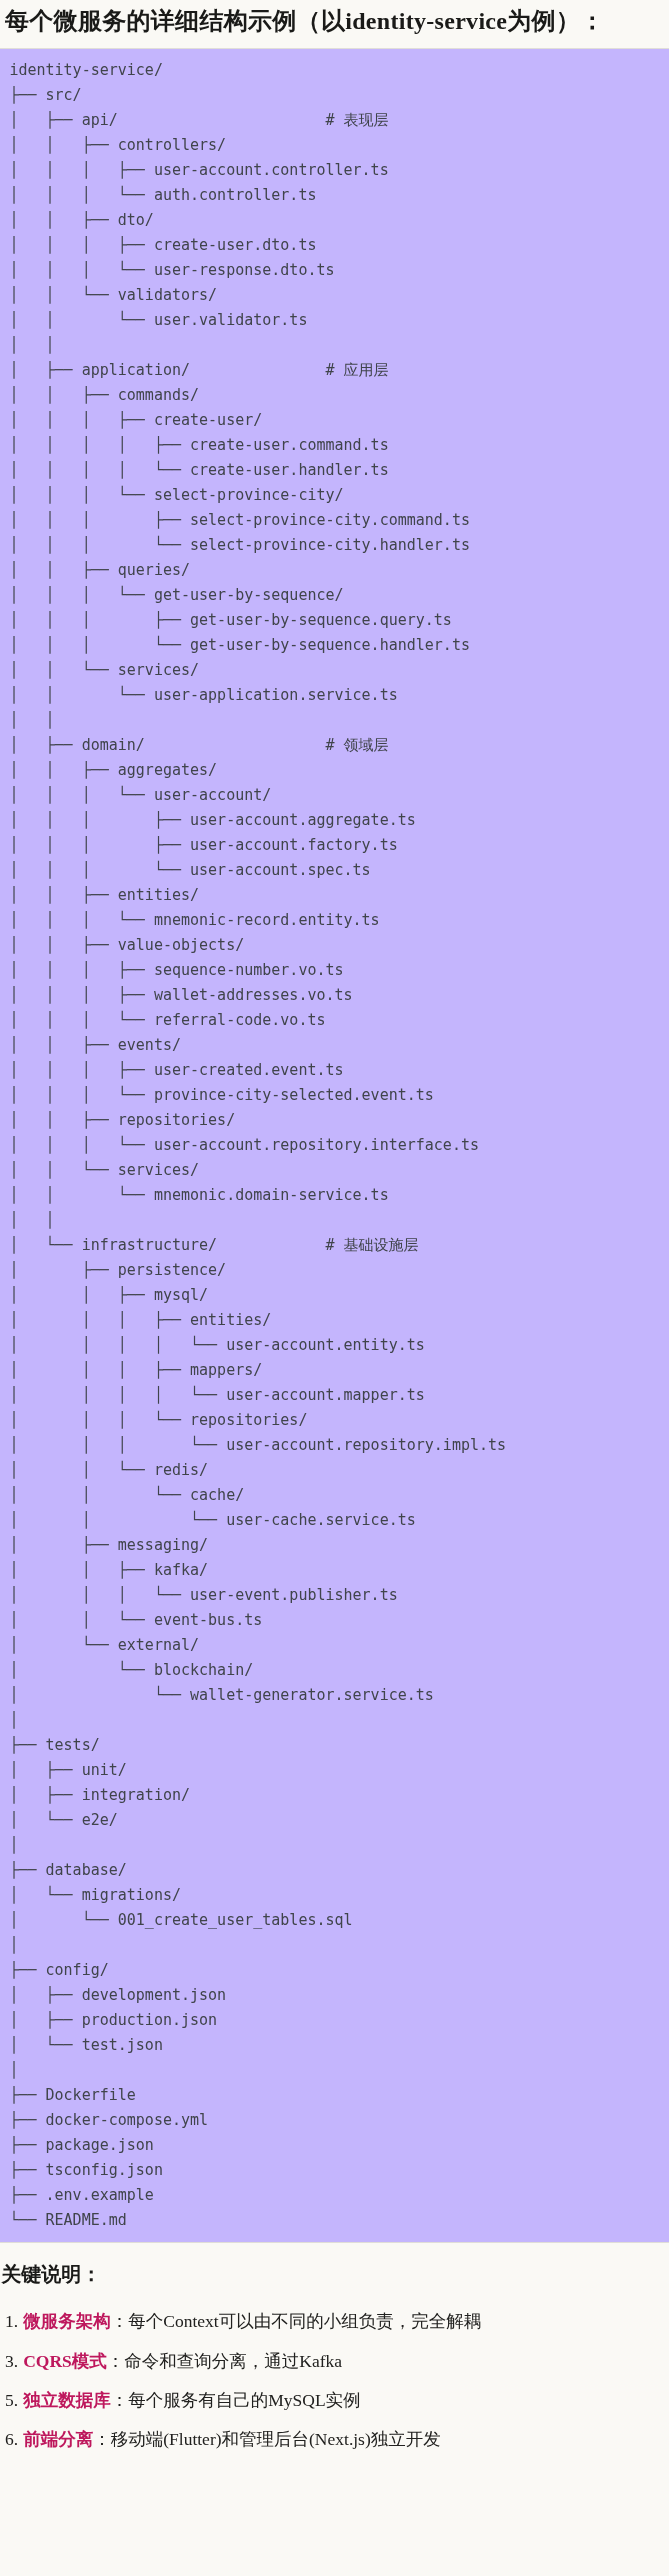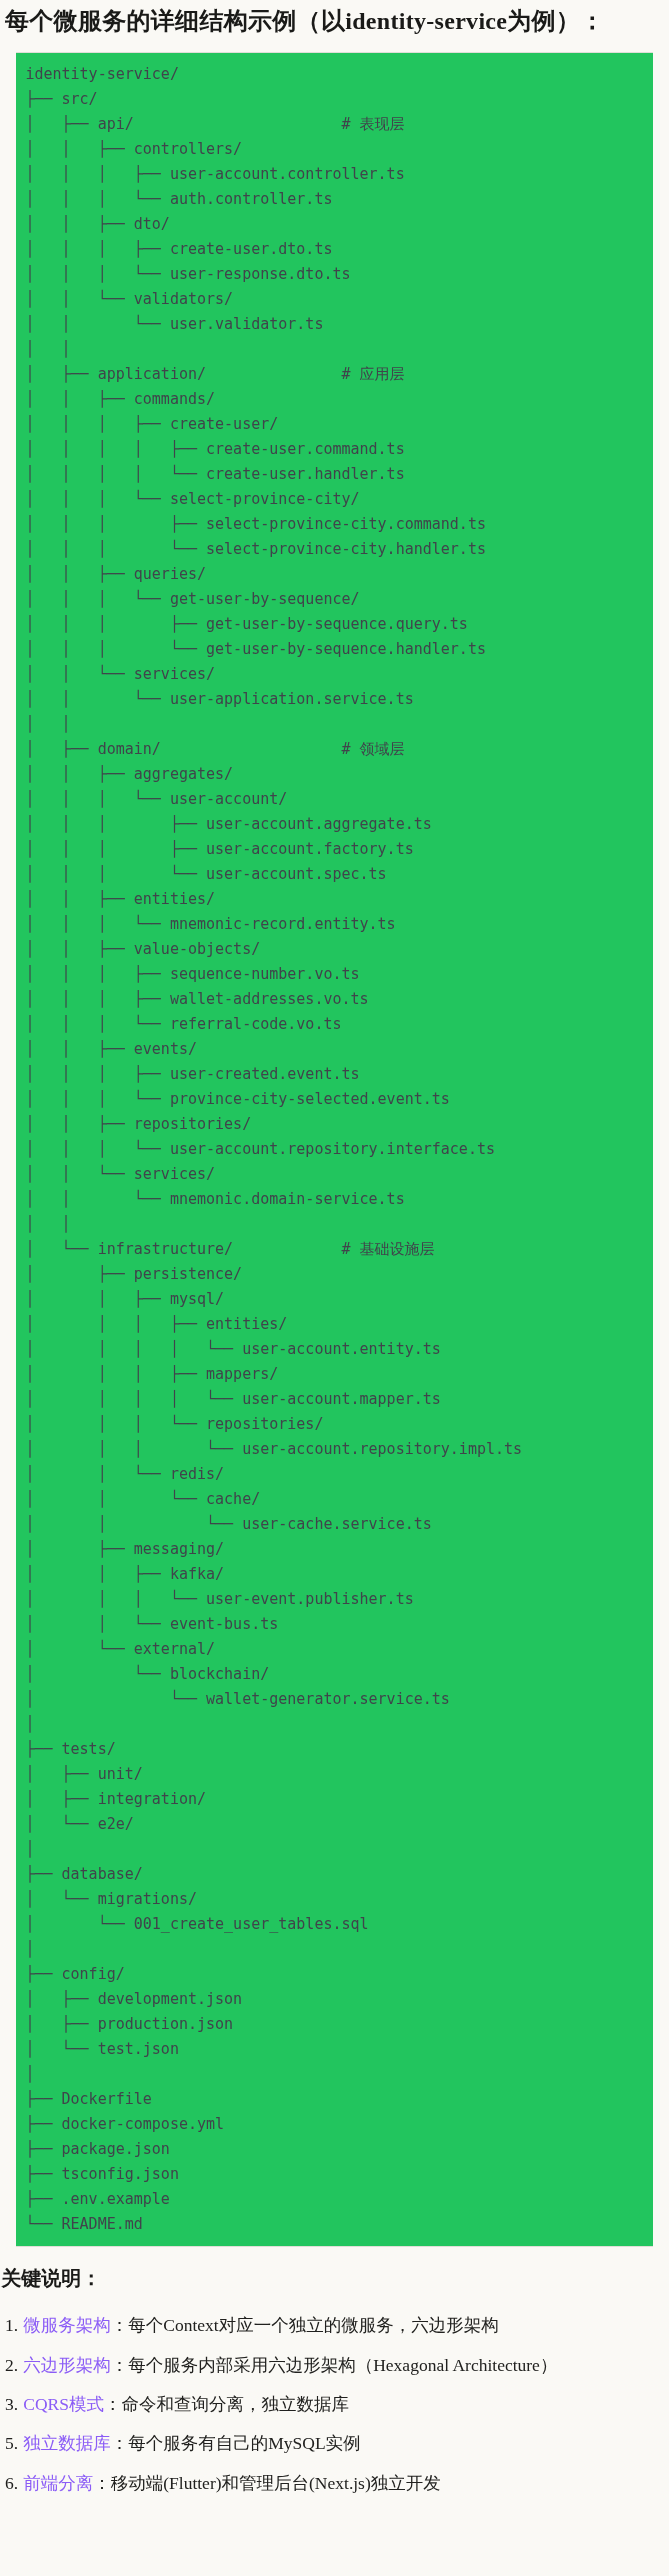--- a/index.html
+++ b/index.html
@@ -18,22 +18,22 @@
   .doc-title {
     font-size: 24px;
     line-height: 30px;
     font-weight: bold;
     color: #1a1a18;
     margin: 6.3px 0 12px 0;
     padding: 0 5px;
     letter-spacing: 0.3px;
   }
   .code-block {
-    margin: 16px;
-    background: #22c55e;
+    margin: 0;
+    background: #c4b5fd;
     border-top: 0.6px solid #e0ded8;
     border-bottom: 0.6px solid #e0ded8;
     padding: 8.8px 9.4px;
     font-family: "DejaVu Sans Mono", "Liberation Mono", monospace;
     font-size: 15px;
     line-height: 25px;
     color: #40444b;
     white-space: pre;
     overflow: hidden;
   }
@@ -55,22 +55,22 @@
   .note-item {
     font-size: 17.5px;
     line-height: 25px;
     margin: 0 0 14.4px 0;
   }
   .note-item .num {
     display: inline-block;
     margin-right: 5px;
   }
   .note-item b {
-    font-weight: normal;
-    color: #8b5cf6;
+    font-weight: bold;
+    color: #be185d;
   }
   .closing-paragraph {
     font-size: 17.5px;
     line-height: 25px;
     margin: 13.8px 0 0 0;
   }
 </style>
 </head>
 <body>
 
@@ -161,21 +161,20 @@
 ├── docker-compose.yml
 ├── package.json
 ├── tsconfig.json
 ├── .env.example
 └── README.md</pre>
 
 <div class="notes">
   <h2 class="notes-heading">关键说明：</h2>
 
   <ol class="notes-list">
-    <li class="note-item"><span class="num">1.</span><b>微服务架构</b><span>：每个Context对应一个独立的微服务，六边形架构</span></li>
-    <li class="note-item"><span class="num">2.</span><b>六边形架构</b><span>：每个服务内部采用六边形架构（Hexagonal Architecture）</span></li>
-    <li class="note-item"><span class="num">3.</span><b>CQRS模式</b><span>：命令和查询分离，独立数据库</span></li>
+    <li class="note-item"><span class="num">1.</span><b>微服务架构</b><span>：每个Context可以由不同的小组负责，完全解耦</span></li>
+    <li class="note-item"><span class="num">3.</span><b>CQRS模式</b><span>：命令和查询分离，通过Kafka</span></li>
     <li class="note-item"><span class="num">5.</span><b>独立数据库</b><span>：每个服务有自己的MySQL实例</span></li>
     <li class="note-item"><span class="num">6.</span><b>前端分离</b><span>：移动端(Flutter)和管理后台(Next.js)独立开发</span></li>
   </ol>
 
 </div>
 
 
 </body></html>

